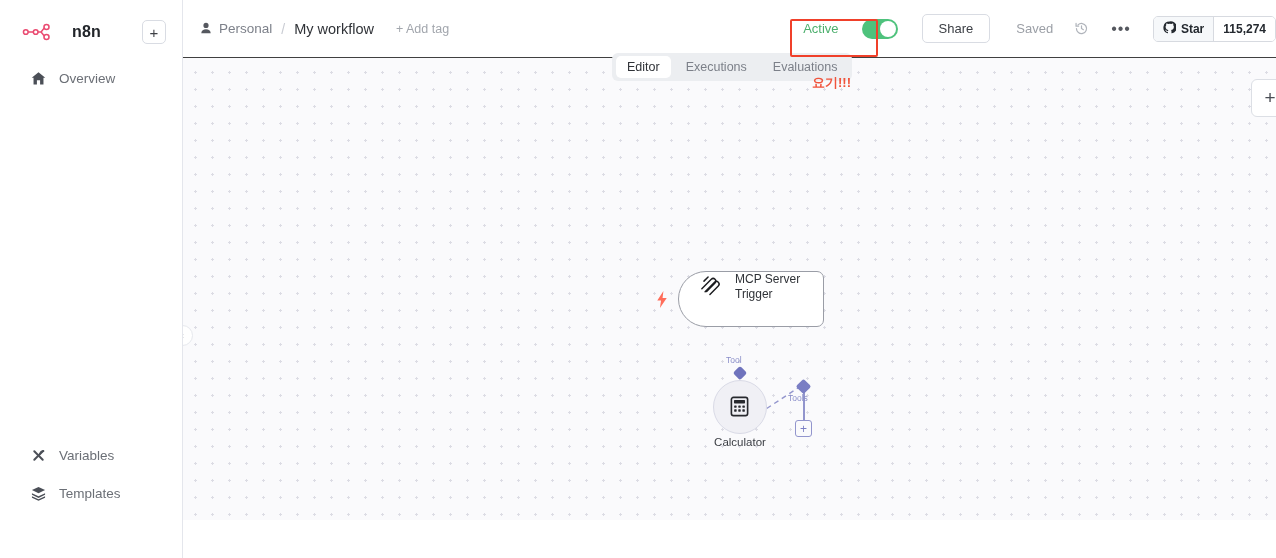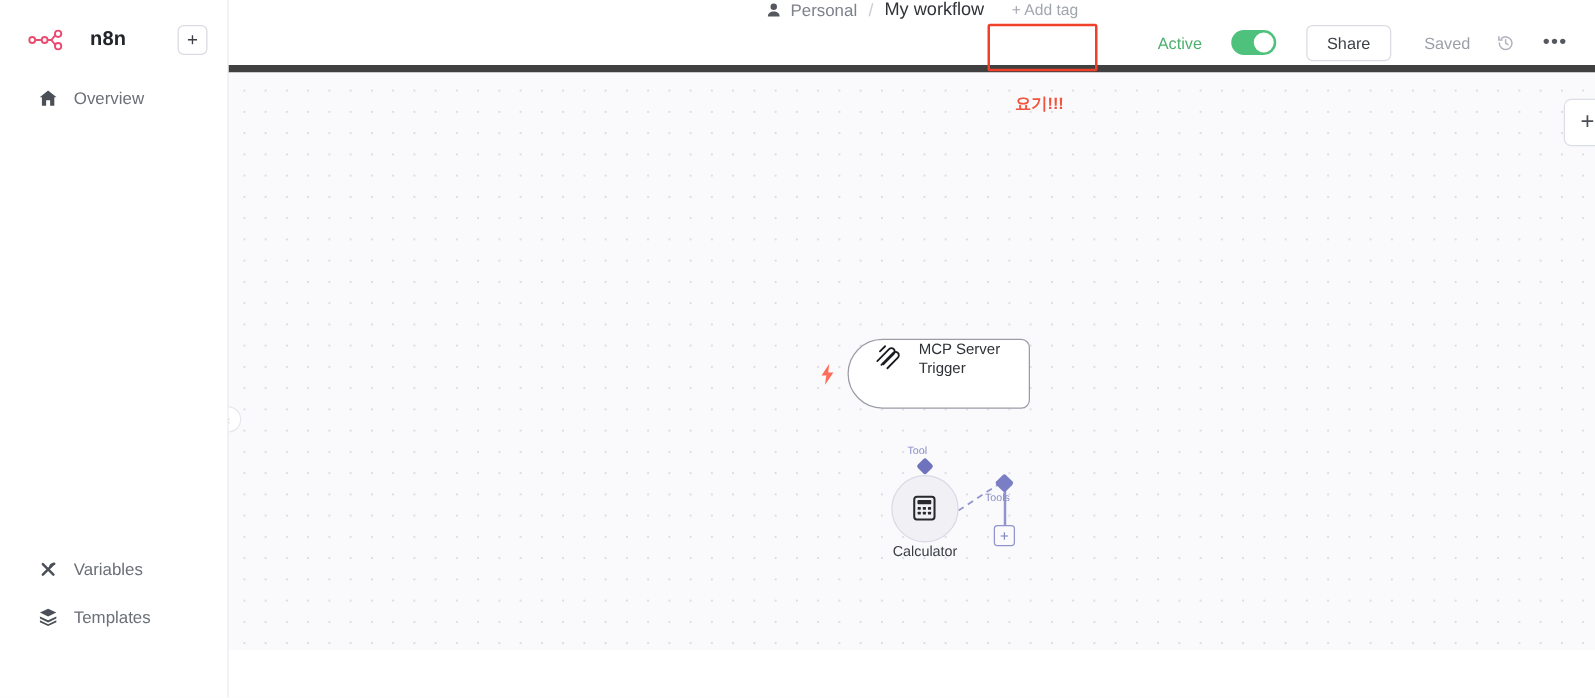--- a/index.html
+++ b/index.html
@@ -36,22 +36,22 @@
   }
   .nav-item .nav-ico { width: 16px; height: 16px; display: flex;
     align-items: center; justify-content: center; color: #4b4f57; flex: none; }
   #nav-top { margin-top: 18px; }
   #nav-bottom { position: absolute; left: 0; bottom: 46px; width: 100%; }
   #nav-bottom .nav-item { padding-top: 11px; padding-bottom: 11px; }
 
   
   #header {
     position: absolute; left: 183px; top: 0; width: 1093px; height: 58px;
-    background: #fff; border-bottom: 6px solid #404040;
-    display: flex; align-items: center; padding: 0 0 0 17px; flex-direction: column;
+    background: #fff; border-bottom: 1px solid #404040;
+    display: flex; align-items: center; padding: 0 0 0 17px;
   }
   .crumbs { display: flex; align-items: center; gap: 9px; font-size: 13.5px; }
   .crumb-person { display: flex; align-items: center; gap: 7px; color: #7d818a; }
   .person-ico { width: 12px; height: 13px; color: #55585f; }
   .crumb-sep { color: #c9ccd3; font-size: 14px; }
   .crumb-wf { color: #2f3237; font-size: 14.5px; }
   .add-tag { margin-left: 13px; font-size: 12.5px; color: #a2a6ad; cursor: pointer; }
 
   .hdr-right {
     margin-left: auto; display: flex; align-items: center; height: 100%;
@@ -283,26 +283,42 @@
       <button class="share-btn">Share</button>
       <span class="saved-text">Saved</span>
       <span class="icon-btn">
         <svg viewBox="0 0 16 16" width="15" height="15" fill="none" stroke="#b0b4bb" stroke-width="1.3" stroke-linecap="round">
           <path d="M2.6 8a5.4 5.4 0 1 0 1.7-3.9"></path>
           <path d="M2.2 2.6 V5.4 H5"></path>
           <path d="M8 5.2 V8 l2 1.3"></path>
         </svg>
       </span>
       <span class="more-btn">•••</span>
+      <div class="star-group">
+        <span class="star-btn">
+          <span>
+            <svg viewBox="0 0 16 16" width="13" height="13" fill="#24292f">
+              <path d="M8 .5a7.5 7.5 0 0 0-2.4 14.6c.4.1.5-.2.5-.4v-1.4c-2.1.5-2.5-1-2.5-1-.4-.9-.9-1.1-.9-1.1-.7-.5 0-.5 0-.5.8.1 1.2.8 1.2.8.7 1.2 1.9.9 2.3.7.1-.5.3-.9.5-1.1-1.7-.2-3.5-.9-3.5-3.9 0-.9.3-1.6.8-2.1 0-.2-.3-1 .1-2.1 0 0 .7-.2 2.2.8a7.4 7.4 0 0 1 4 0c1.5-1 2.2-.8 2.2-.8.4 1.1.1 1.9.1 2.1.5.5.8 1.2.8 2.1 0 3-1.8 3.7-3.5 3.9.3.3.5.8.5 1.5v2.2c0 .2.1.5.6.4A7.5 7.5 0 0 0 8 .5z"></path>
+            </svg>
+          </span>
+          <span>Star</span>
+        </span>
+        <span class="star-count">115,274</span>
+      </div>
     </div>
   </div>
 
   <div id="annot-box"></div>
   <div id="annot-text">요기!!!</div>
 
+  <div id="tabs">
+    <div class="tab active">Editor</div>
+    <div class="tab">Executions</div>
+    <div class="tab">Evaluations</div>
+  </div>
 
   <div id="canvas">
 
     <div class="collapse-handle">‹</div>
     <div class="canvas-add-btn">+</div>
 
     <svg class="dashed-link" width="120" height="70">
       <path d="M78 8 L20 46" stroke="#9295cd" stroke-width="1.4" fill="none" stroke-dasharray="5,4"></path>
     </svg>
 

